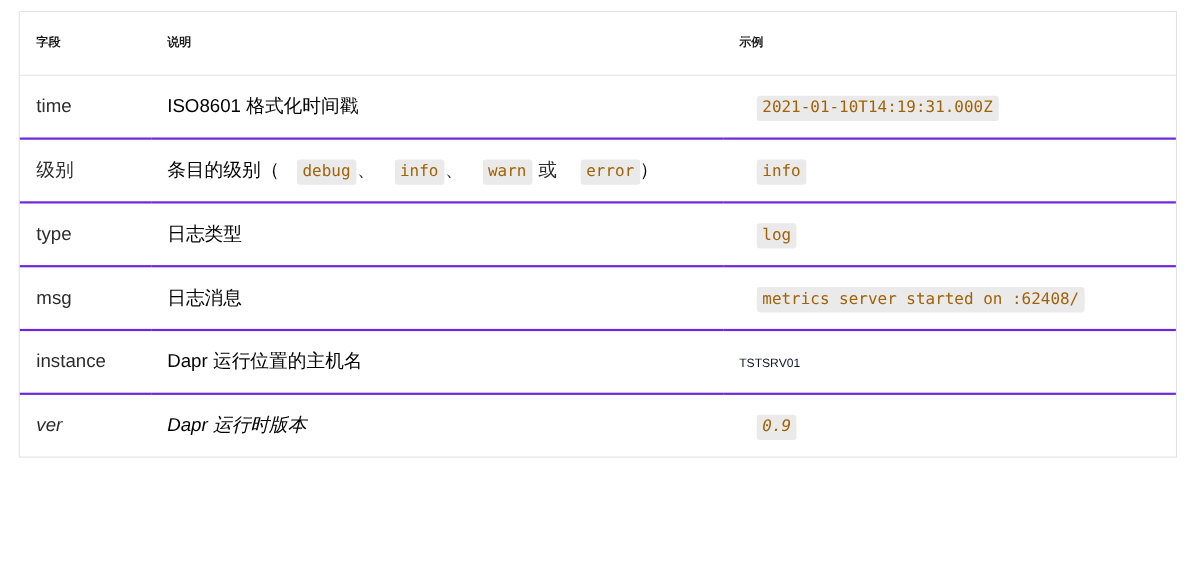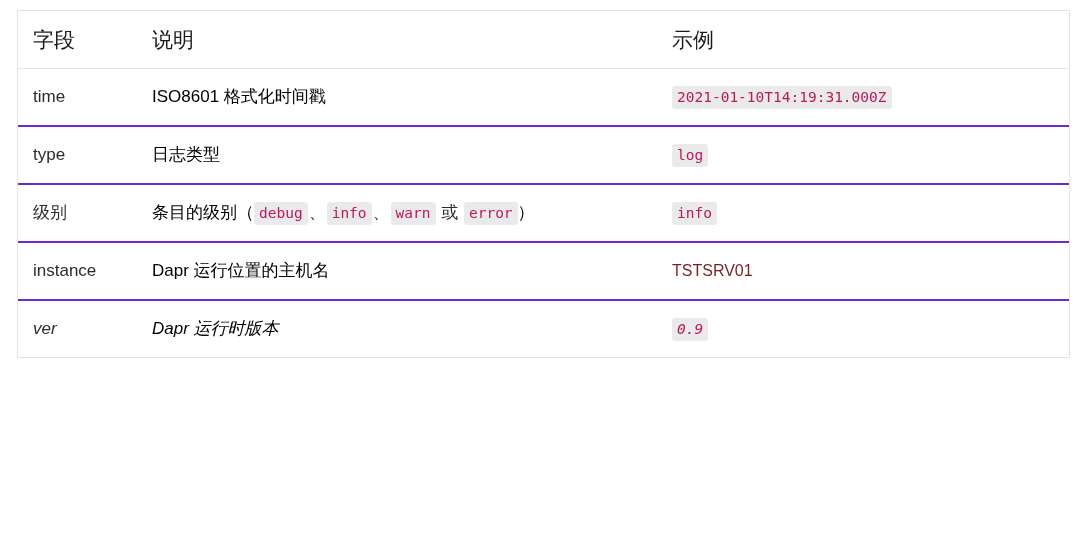--- a/index.html
+++ b/index.html
@@ -44,56 +44,57 @@
     height: 56px;
     border-bottom: 2px solid #6d28d9;
     color: #2c2c2c;
     font-size: 17px;
     line-height: 1.3;
     white-space: nowrap;
     overflow: visible;
   }
 
   table.spec-table thead th {
-    font-weight: normal;
-    font-size: 21px;
+    font-weight: bold;
+    font-size: 11px;
     color: #1a1a1a;
     height: 57px;
     border-bottom: 1px solid #e4e4e4;
   }
 
   table.spec-table tbody tr:last-child td {
     border-bottom: none;
     font-style: italic;
   }
 
   
   table.spec-table th:first-child,
   table.spec-table td:first-child {
     padding-left: 15px;
   }
 
   code.inline-code {
     font-family: "DejaVu Sans Mono", "Liberation Mono", monospace;
     background: #eaeaea;
-    color: #be185d;
+    color: #a16207;
     font-size: 14.5px;
     padding: 3px 5px 4px 5px;
     border-radius: 3px;
     white-space: pre;
+    margin-left: 16px;
   }
 
   .desc-text {
     font-size: 17px;
     color: #000000;
   }
 
   .plain-example {
-    font-size: 16px;
-    color: #7f1d1d;
+    font-size: 11px;
+    color: #0f172a;
   }
 
   .sep {
     font-size: 17px;
     color: #2c2c2c;
     padding: 0 1px;
   }
 </style>
 </head>
 <body>
@@ -114,31 +115,36 @@
     </thead>
     <tbody>
 
       <tr>
         <td>time</td>
         <td><span class="desc-text">ISO8601 格式化时间戳</span></td>
         <td><code class="inline-code">2021-01-10T14:19:31.000Z</code></td>
       </tr>
 
       <tr>
+        <td>级别</td>
+        <td><span class="desc-text">条目的级别（</span><code class="inline-code">debug</code><span class="sep">、</span><code class="inline-code">info</code><span class="sep">、</span><code class="inline-code">warn</code><span class="sep"> 或 </span><code class="inline-code">error</code><span class="desc-text">）</span></td>
+        <td><code class="inline-code">info</code></td>
+      </tr>
+
+      <tr>
         <td>type</td>
         <td><span class="desc-text">日志类型</span></td>
         <td><code class="inline-code">log</code></td>
       </tr>
 
       <tr>
-        <td>级别</td>
-        <td><span class="desc-text">条目的级别（</span><code class="inline-code">debug</code><span class="sep">、</span><code class="inline-code">info</code><span class="sep">、</span><code class="inline-code">warn</code><span class="sep"> 或 </span><code class="inline-code">error</code><span class="desc-text">）</span></td>
-        <td><code class="inline-code">info</code></td>
+        <td>msg</td>
+        <td><span class="desc-text">日志消息</span></td>
+        <td><code class="inline-code">metrics server started on :62408/</code></td>
       </tr>
-
 
 
       <tr>
         <td>instance</td>
         <td><span class="desc-text">Dapr 运行位置的主机名</span></td>
         <td><span class="plain-example">TSTSRV01</span></td>
       </tr>
 
 
       <tr>

